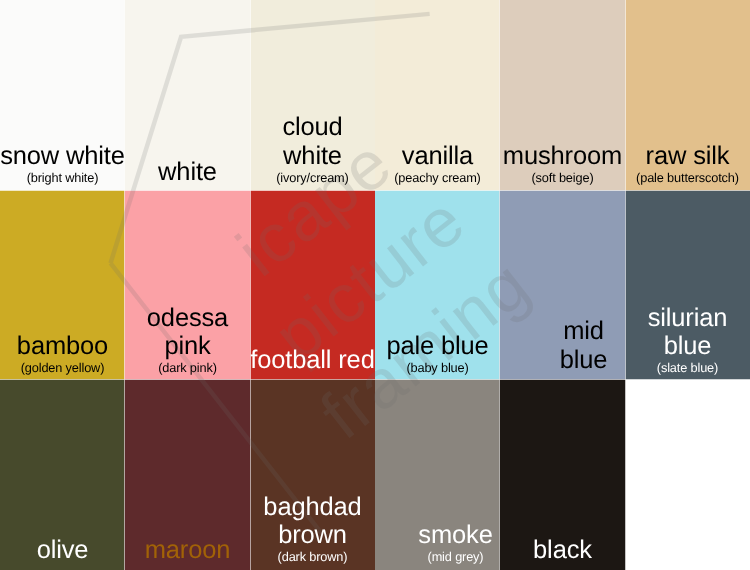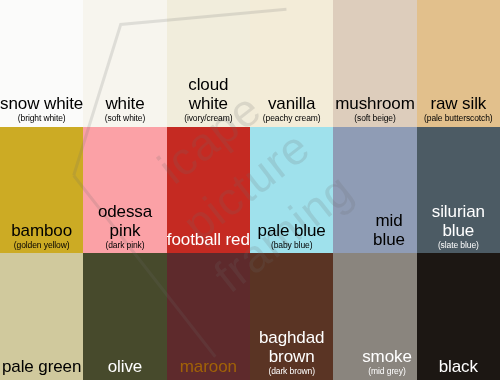--- a/index.html
+++ b/index.html
@@ -100,21 +100,20 @@
       <div class="swatch-label" style="color: rgb(0, 0, 0);">
         <span class="swatch-name">snow white</span>
         <span class="swatch-sub">(bright white)</span>
       </div>
     </div>
 
     <div class="swatch-cell">
       <div class="swatch-color" style="background: rgb(247, 245, 238);"></div>
       <div class="swatch-label" style="color: rgb(0, 0, 0);">
         <span class="swatch-name">white</span>
-        <span class="swatch-sub">(soft white)</span>
       </div>
     </div>
 
     <div class="swatch-cell">
       <div class="swatch-color" style="background: rgb(241, 237, 220);"></div>
       <div class="swatch-label" style="color: rgb(0, 0, 0);">
         <span class="swatch-name">cloud white</span>
         <span class="swatch-sub">(ivory/cream)</span>
       </div>
     </div>
@@ -184,27 +183,20 @@
     </div>
 
     <div class="swatch-cell">
       <div class="swatch-color" style="background: rgb(76, 91, 100);"></div>
       <div class="swatch-label" style="color: rgb(255, 255, 255);">
         <span class="swatch-name">silurian blue</span>
         <span class="swatch-sub">(slate blue)</span>
       </div>
     </div>
 
-    <div class="swatch-cell">
-      <div class="swatch-color" style="background: rgb(208, 201, 157);"></div>
-      <div class="swatch-label" style="color: rgb(0, 0, 0);">
-        <span class="swatch-name">pale green</span>
-        <span class="swatch-sub sub-empty"></span>
-      </div>
-    </div>
 
     <div class="swatch-cell">
       <div class="swatch-color" style="background: rgb(71, 74, 44);"></div>
       <div class="swatch-label" style="color: rgb(255, 255, 255);">
         <span class="swatch-name">olive</span>
         <span class="swatch-sub sub-empty"></span>
       </div>
     </div>
 
     <div class="swatch-cell">

